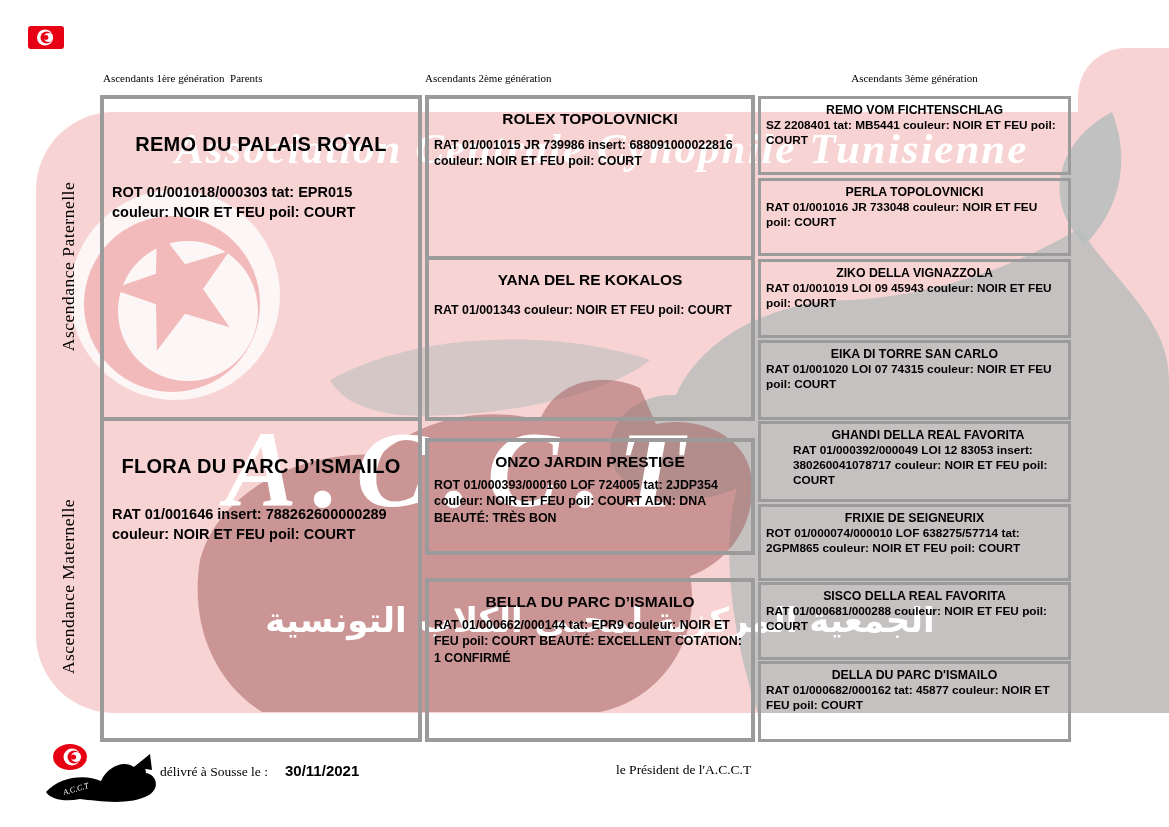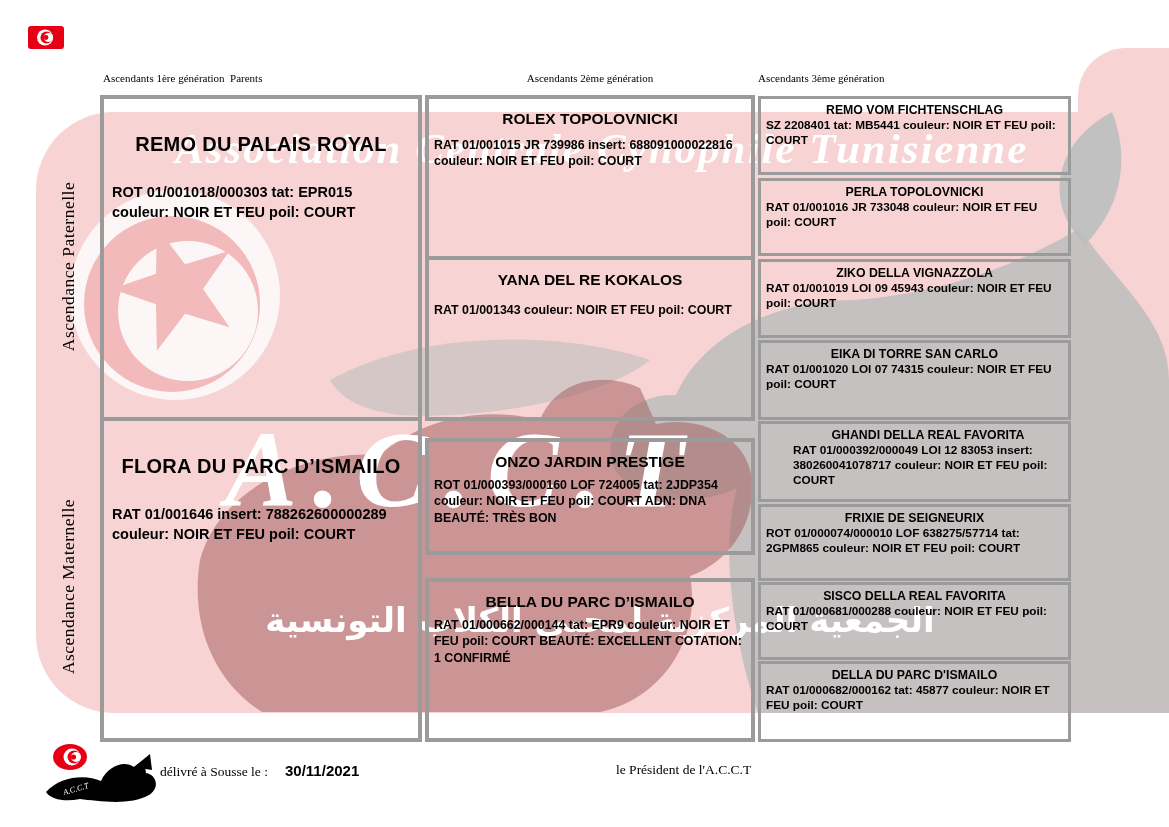--- a/index.html
+++ b/index.html
@@ -91,22 +91,22 @@
 
 <svg class="abs" style="left:28px;top:26px;z-index:2;" width="36" height="23">
   <rect x="0" y="0" width="36" height="23" rx="3" fill="#e70013"></rect>
   <circle cx="17" cy="11.5" r="8" fill="#ffffff"></circle>
   <circle cx="18.5" cy="11.5" r="6" fill="#e70013"></circle>
   <circle cx="20.5" cy="11.5" r="4.6" fill="#ffffff"></circle>
   <circle cx="18" cy="11.5" r="2.4" fill="#e70013"></circle>
 </svg>
 
 <div class="hdr" style="left:103px;">Ascendants 1ère génération  Parents</div>
-<div class="hdr" style="left:425px;width:330px;text-align:center;">Ascendants 2ème génération</div>
-<div class="hdr" style="left:758px;width:313px;text-align:left;">Ascendants 3ème génération</div>
+<div class="hdr" style="left:425px;width:330px;text-align:left;">Ascendants 2ème génération</div>
+<div class="hdr" style="left:758px;width:313px;text-align:center;">Ascendants 3ème génération</div>
 
 <div class="side-label" style="left:-62px;top:256px;">Ascendance Paternelle</div>
 <div class="side-label" style="left:-62px;top:576px;">Ascendance Maternelle</div>
 
 <div class="pbox parent c1" style="top:95px;height:326px;">
   <div class="pname">REMO DU PALAIS ROYAL</div>
   <div class="pdetails">ROT 01/001018/000303 tat: EPR015 couleur: NOIR ET FEU poil: COURT</div>
 </div>
 <div class="pbox parent c1" style="top:417px;height:325px;">
   <div class="pname">FLORA DU PARC D’ISMAILO</div>

